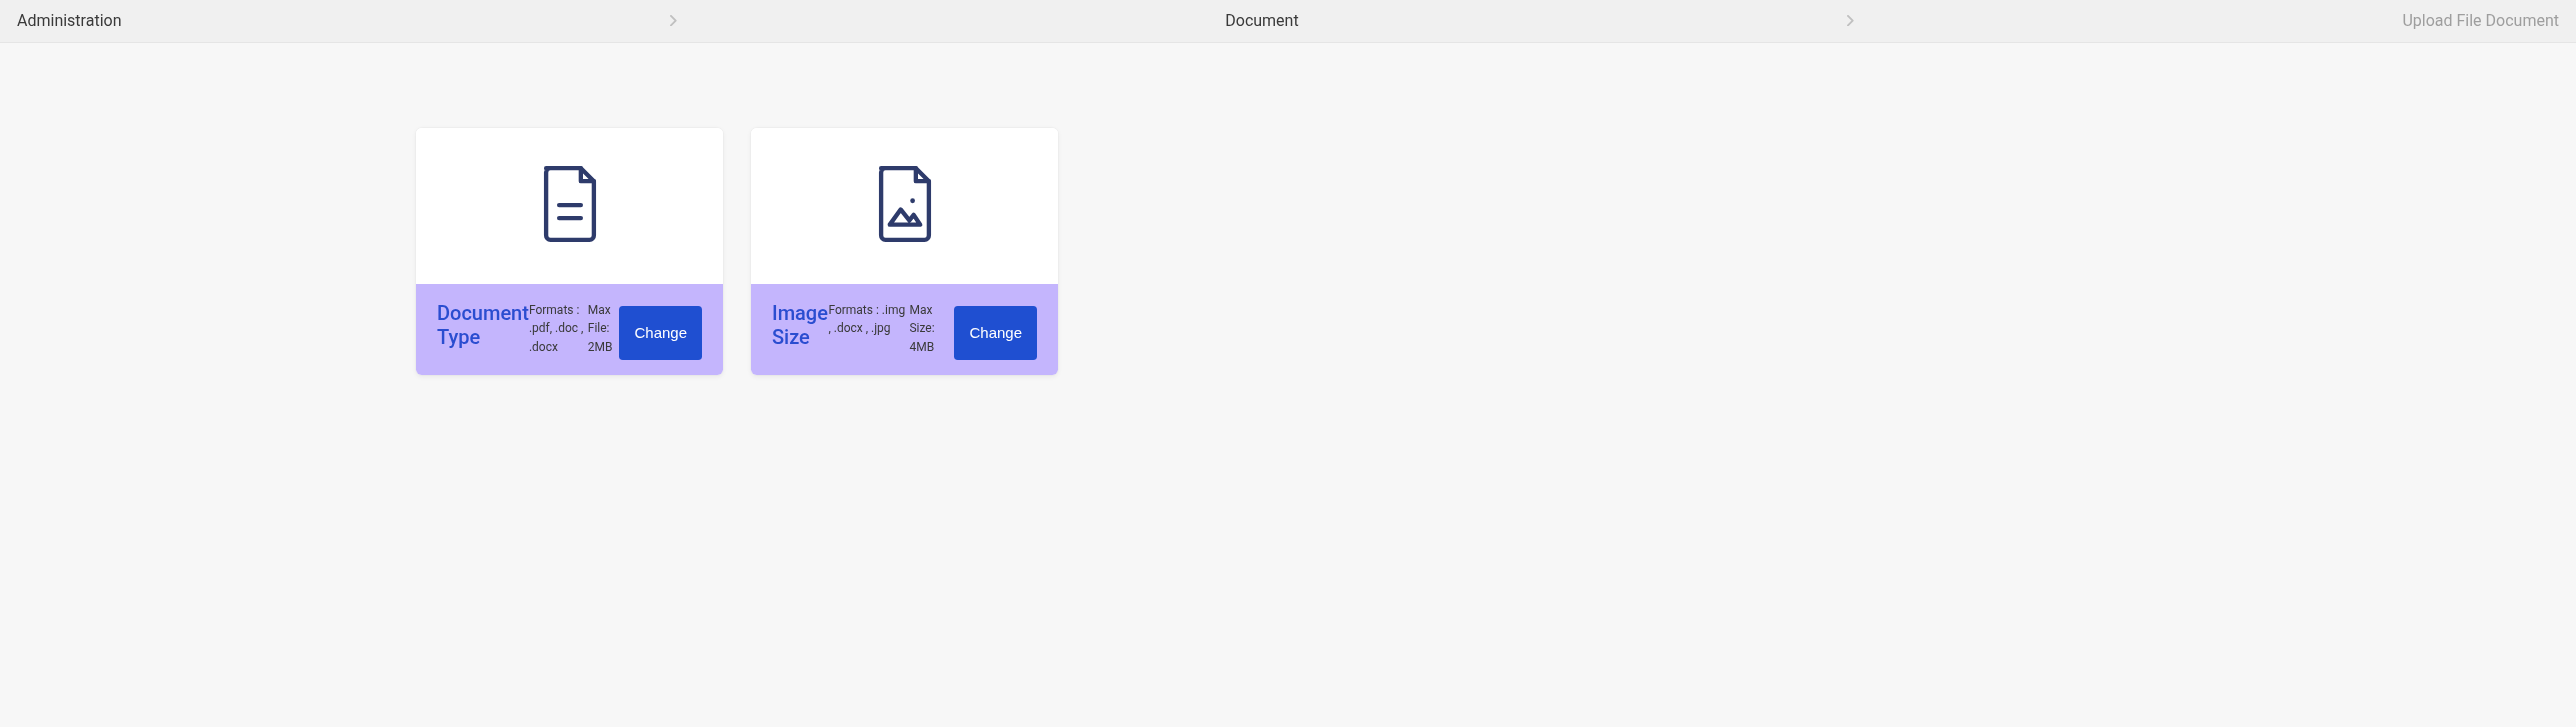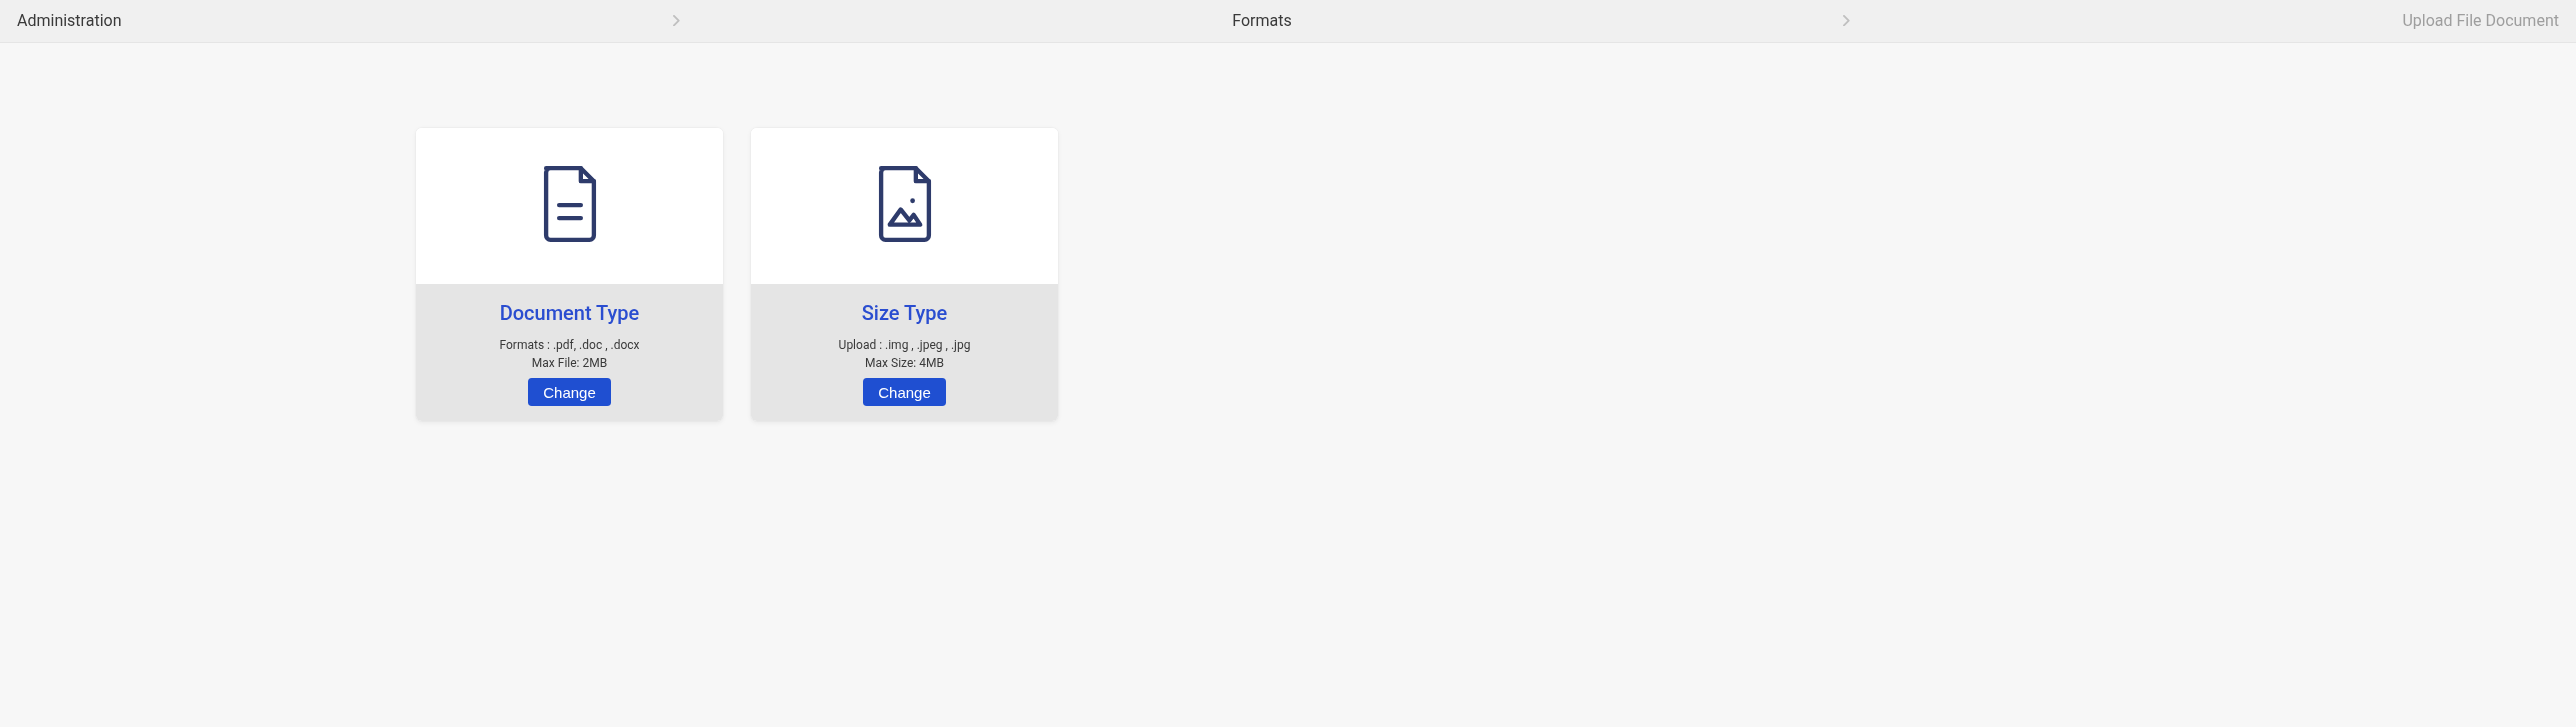--- a/index.html
+++ b/index.html
@@ -55,26 +55,24 @@
     display: flex;
     align-items: center;
     justify-content: center;
     background: #fff;
   }
   .card-icon-area svg {
     width: 68px;
     height: 76px;
   }
   .card-body {
-    background: #e5e5e5;
+    background: #c4b5fd;
     padding: 17px 21px 15px 21px;
     flex: 1;
     display: flex;
-    flex-direction: column;
-    align-items: center;
   }
   .card-title {
     color: #2a4dd0;
     font-size: 20px;
     font-weight: 500;
     margin-bottom: 11.3px;
   }
   .card-line {
     color: #3a3a3a;
     font-size: 12px;
@@ -98,21 +96,21 @@
 </head>
 <body>
 
 <div class="breadcrumb">
   <a>Administration</a>
   <span class="sep">
     <svg width="7.6" height="11.3" viewBox="0 0 8 12" fill="none">
         <path d="M1 1 L6 6 L1 11" stroke="#c0c0c0" stroke-width="2" fill="none" stroke-linecap="round" stroke-linejoin="round"></path>
       </svg>
   </span>
-  <a>Formats</a>
+  <a>Document</a>
   <span class="sep">
     <svg width="7.6" height="11.3" viewBox="0 0 8 12" fill="none">
         <path d="M1 1 L6 6 L1 11" stroke="#c0c0c0" stroke-width="2" fill="none" stroke-linecap="round" stroke-linejoin="round"></path>
       </svg>
   </span>
   <span class="current">Upload File Document</span>
 </div>
 
 <div class="content">
   <div class="cards">
@@ -143,22 +141,22 @@
         <span>
           <svg viewBox="0 0 56 70" fill="none" stroke="#2e3b6b" stroke-width="4" stroke-linejoin="round" stroke-linecap="round">
             <path d="M6 2 H38 L50 14 V64 A4 4 0 0 1 46 68 H10 A4 4 0 0 1 6 64 V6 A4 4 0 0 1 10 2 Z"></path>
             <path d="M38 2 V14 H50"></path>
             <circle cx="35" cy="32" r="2.2" fill="#2e3b6b" stroke="none"></circle>
             <path d="M14 54 L24 40 L32 50 L36 45 L42 54 Z"></path>
           </svg>
         </span>
       </div>
       <div class="card-body">
-        <div class="card-title">Size Type</div>
-        <div class="card-line">Upload : .img , .jpeg , .jpg</div>
+        <div class="card-title">Image Size</div>
+        <div class="card-line">Formats : .img , .docx , .jpg</div>
         <div class="card-line">Max Size: 4MB</div>
         <div class="card-actions">
           <button class="btn">Change</button>
         </div>
       </div>
     </div>
 
   </div>
 </div>
 

